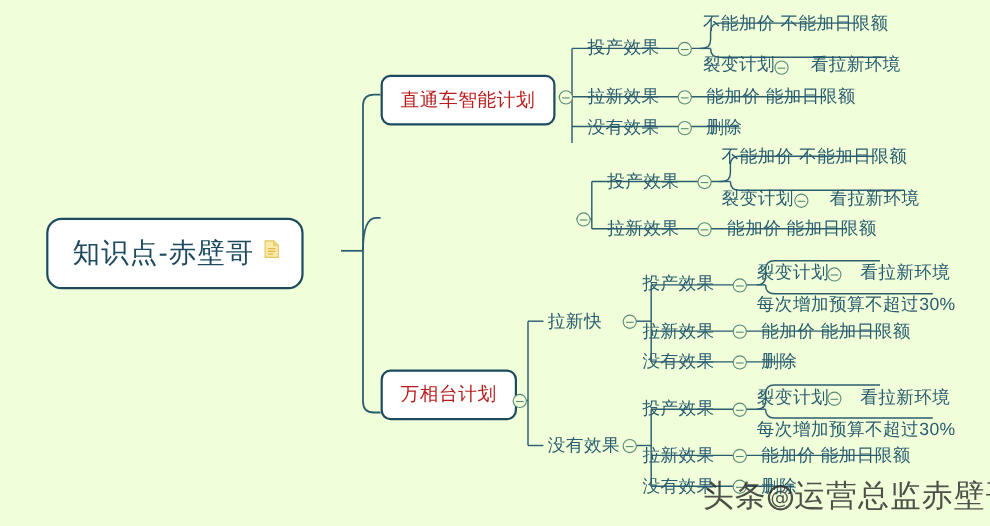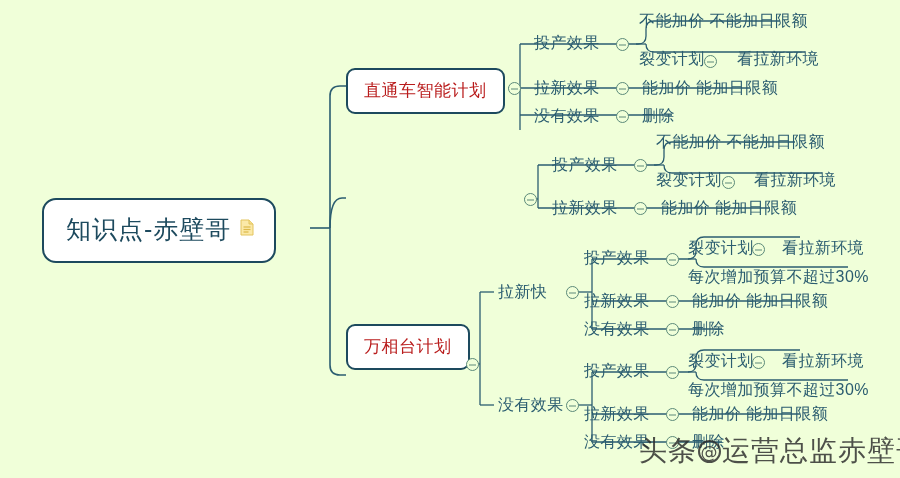--- a/index.html
+++ b/index.html
@@ -264,21 +264,21 @@
   </div>
 
   <div class="node text-node" style="left:546px; top:196px;">
     <span>拉新效果</span>
   </div>
   <div class="toggle" style="left:634px; top:202px;"></div>
   <div class="node text-node" style="left:655px; top:196px;">
     <span>能加价 能加日限额</span>
   </div>
 
-  <div class="node branch-node" style="left:346px; top:324px;">
+  <div class="node branch-node" style="left:346px; top:336px;">
     <span>万相台计划</span>
   </div>
   <div class="toggle" style="left:466px; top:358px;"></div>
 
   <div class="node text-node" style="left:492px; top:280px;">
     <span>拉新快</span>
   </div>
   <div class="toggle" style="left:566px; top:286px;"></div>
 
   <div class="node text-node" style="left:578px; top:246px;">

